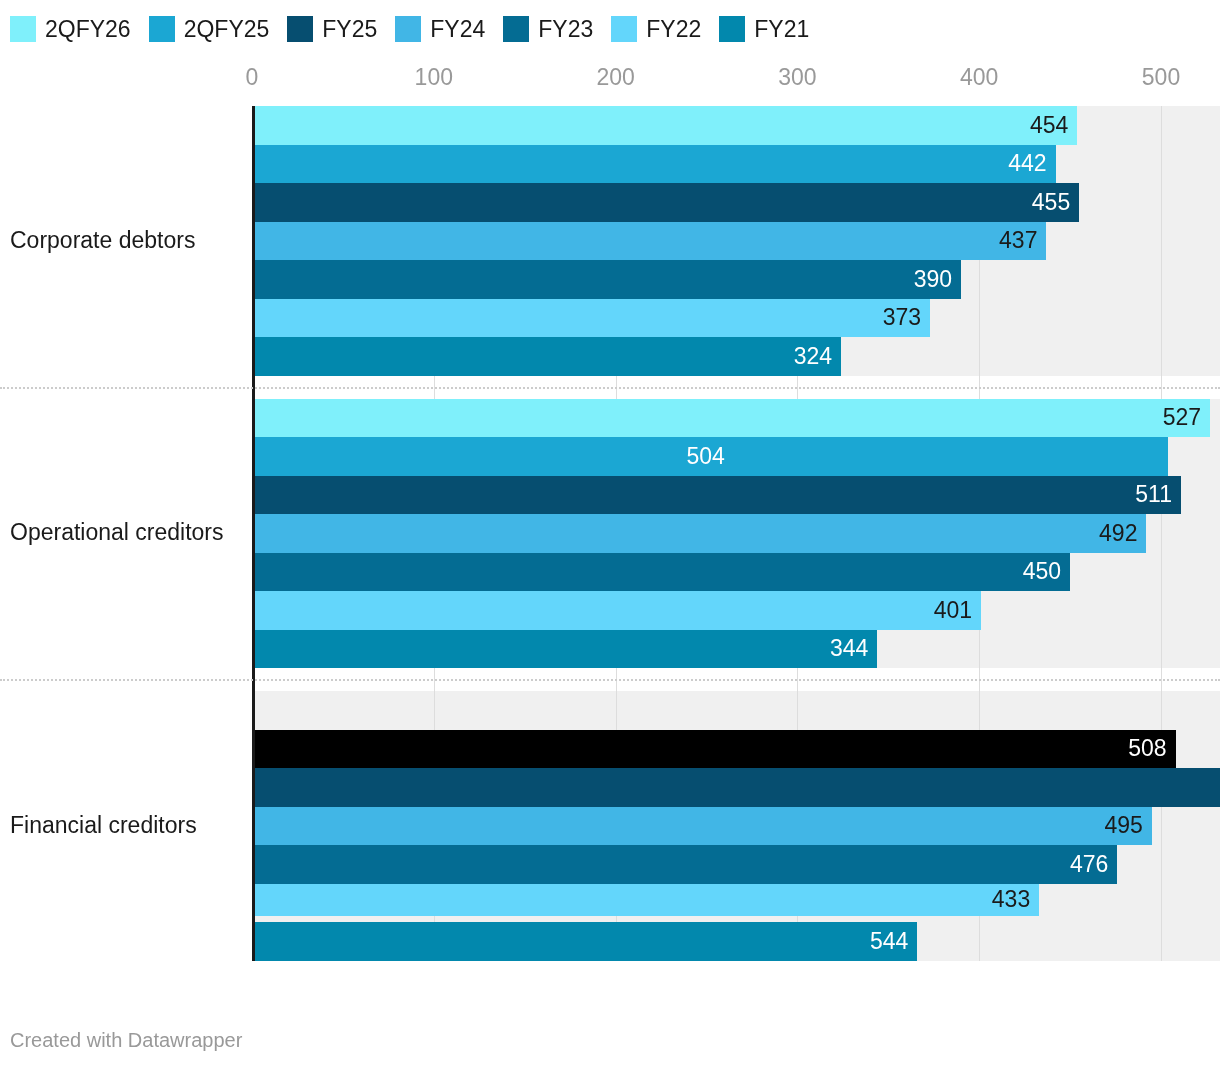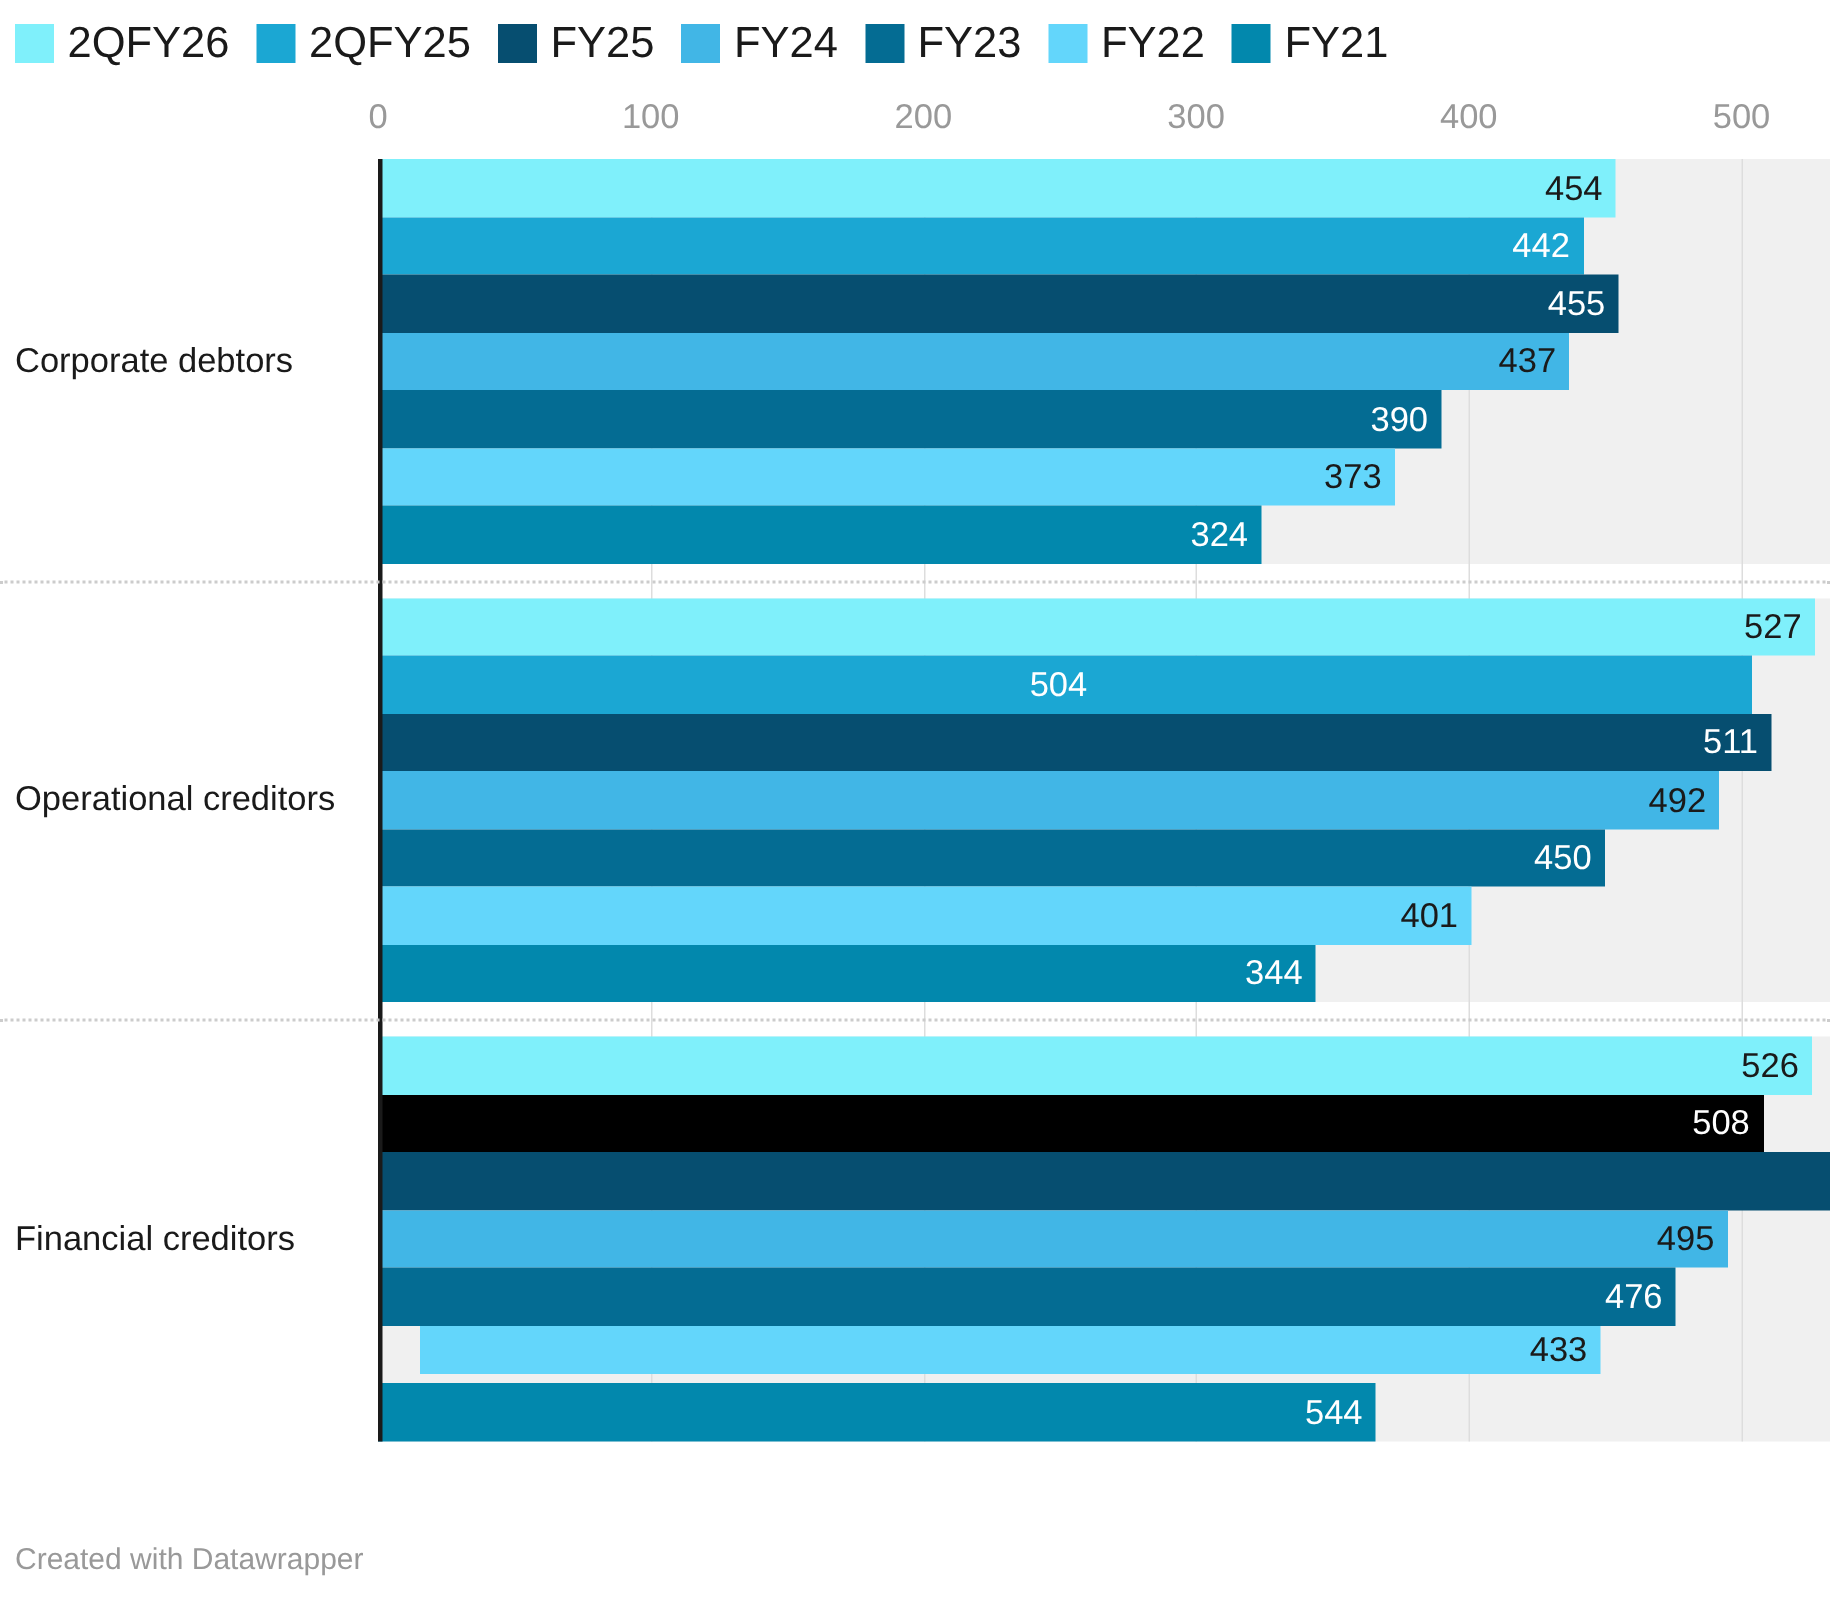--- a/index.html
+++ b/index.html
@@ -32,21 +32,21 @@
     align-items: center;
     margin-right: 18px;
   }
   .legend-swatch {
     width: 26px;
     height: 26px;
     display: block;
     flex: 0 0 auto;
   }
   .legend-label {
-    font-size: 29px;
+    font-size: 23px;
     line-height: 26px;
     color: #1a1a1a;
     margin-left: 9px;
     white-space: nowrap;
   }
 
   
   #chart {
     position: absolute;
     left: 0;
@@ -233,36 +233,33 @@
       </div>
       <div class="bar" style="top: 446.5px; height: 38.5px; width: 818.1px; background: rgb(4, 108, 147);">
         <span class="bar-value inside-light">450</span>
       </div>
       <div class="bar" style="top: 485px; height: 38.5px; width: 729.018px; background: rgb(99, 214, 251);">
         <span class="bar-value inside-dark">401</span>
       </div>
       <div class="bar" style="top: 523.5px; height: 38.5px; width: 625.392px; background: rgb(2, 136, 173);">
         <span class="bar-value inside-light">344</span>
       </div>
-      <div class="bar" style="top: 585px; height: 38.5px; width: 956.268px; background: rgb(127, 240, 251);">
-        <span class="bar-value inside-dark">526</span>
-      </div>
       <div class="bar" style="top: 623.5px; height: 38.5px; width: 923.544px; background: #000000;">
         <span class="bar-value inside-light">508</span>
       </div>
       <div class="bar" style="top: 662px; height: 38.5px; width: 1129px; background: rgb(6, 78, 112);">
         <span class="bar-value inside-light">518</span>
       </div>
       <div class="bar" style="top: 700.5px; height: 38.5px; width: 899.91px; background: rgb(65, 182, 230);">
         <span class="bar-value inside-dark">495</span>
       </div>
       <div class="bar" style="top: 739px; height: 38.5px; width: 865.368px; background: rgb(4, 108, 147);">
         <span class="bar-value inside-light">476</span>
       </div>
-      <div class="bar" style="top: 777.5px; height: 32px; width: 787.194px; background: rgb(99, 214, 251); margin-left: 28px;">
+      <div class="bar" style="top: 777.5px; height: 32px; width: 787.194px; background: rgb(99, 214, 251);">
         <span class="bar-value inside-dark">433</span>
       </div>
       <div class="bar" style="top: 816px; height: 38.5px; width: 665.388px; background: rgb(2, 136, 173);">
         <span class="bar-value inside-light">544</span>
       </div>
     </div>
   <div id="zero-axis" style="top: 48px; height: 854.5px;"></div>
 <div class="cat-label" style="top: 168.75px;">Corporate debtors</div>
     <div class="separator" style="top: 328.5px; left: 0px;"></div>
     <div class="cat-label" style="top: 461.25px;">Operational creditors</div>

